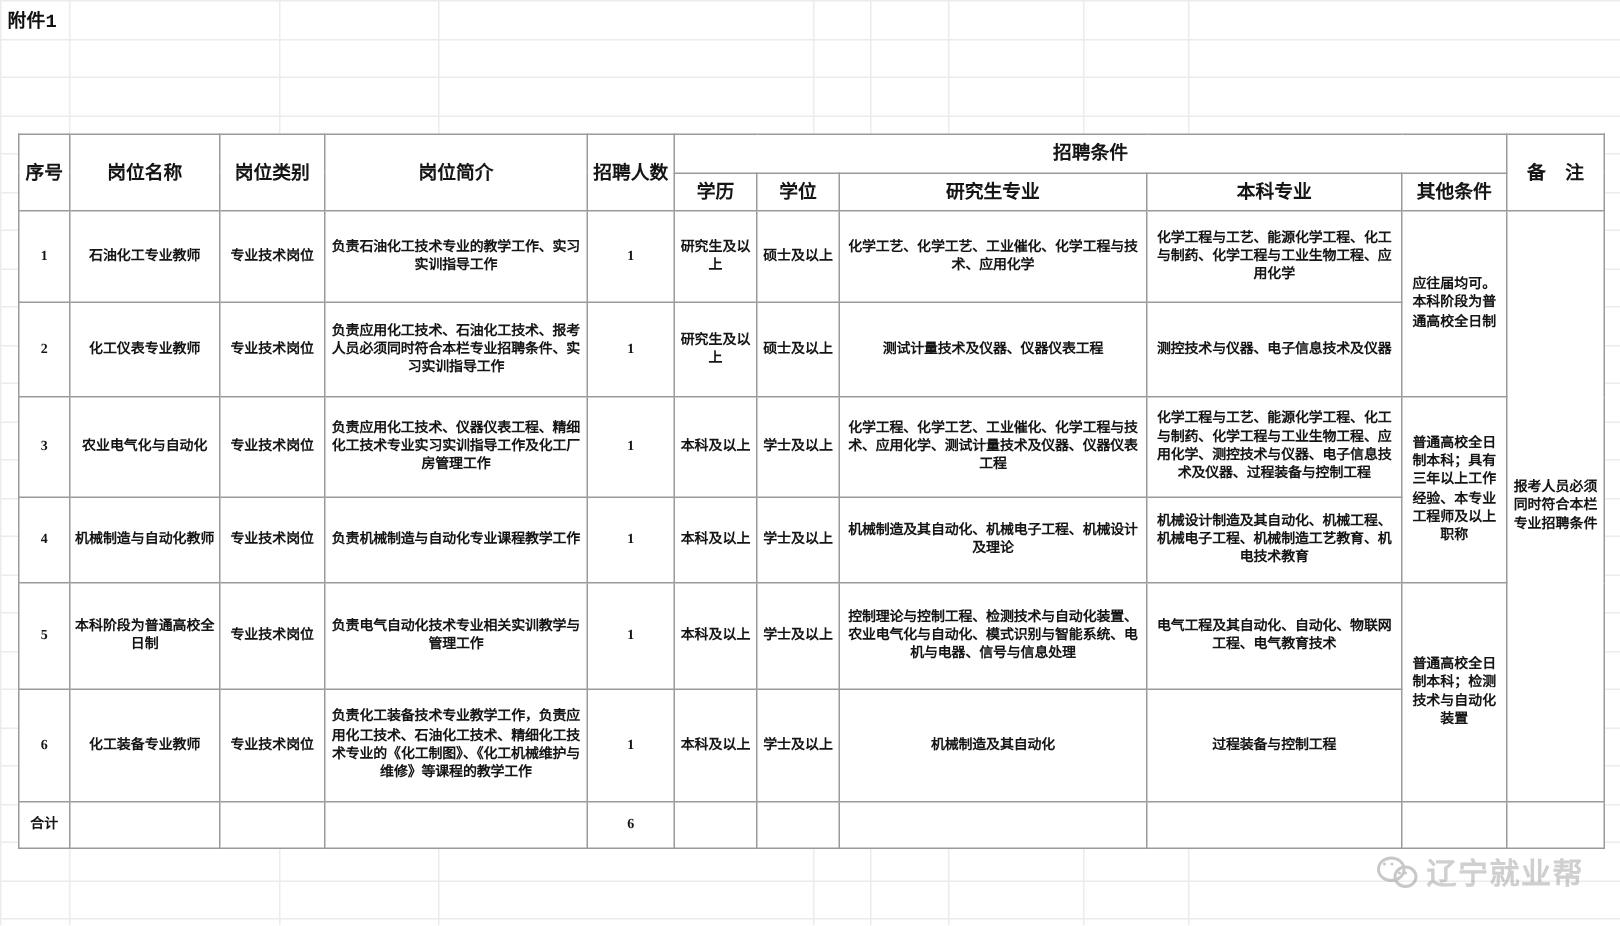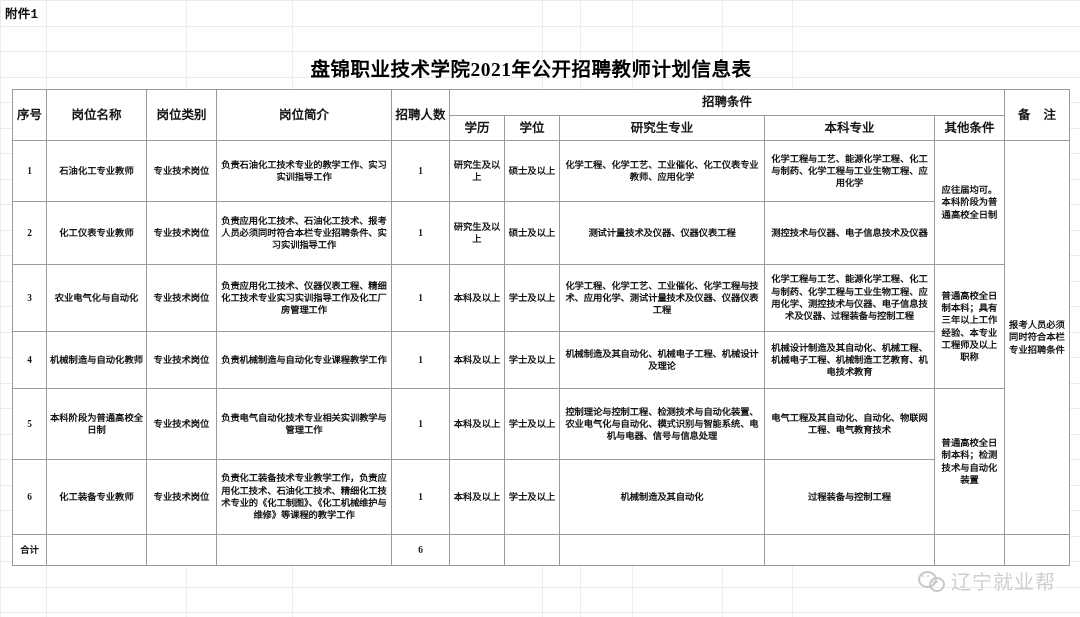--- a/index.html
+++ b/index.html
@@ -162,21 +162,21 @@
     border-radius: 50%;
     background: #7d7d7d;
   }
   #watermark .wm-logo .d1 { left: 4px; top: 6px; }
   #watermark .wm-logo .d2 { left: 9px; top: 6px; }
   #watermark .wm-logo .d3 { left: 14px; top: 12px; }
   #watermark .wm-logo .d4 { left: 18px; top: 12px; }
   #watermark .wm-text {
     font-family: "Liberation Sans", "DejaVu Sans", sans-serif;
     font-size: 20px;
-    font-weight: normal;
+    font-weight: bold;
     color: #8e8e8e;
     letter-spacing: 1px;
     white-space: nowrap;
   }
 </style>
 </head>
 <body>
 
 <div id="sheet-grid">
     <div class="grid-h" style="top: 0px;"></div>
@@ -212,21 +212,20 @@
     <div class="grid-v" style="left: 580px;"></div>
     <div class="grid-v" style="left: 632px;"></div>
     <div class="grid-v" style="left: 722px;"></div>
     <div class="grid-v" style="left: 792px;"></div>
   </div>
 
 <div id="page">
 
   <div id="attachment-label">附件1</div>
 
-  <div id="doc-title">盘锦职业技术学院2021年公开招聘教师计划信息表</div>
 
   <table id="plan-table">
     <colgroup>
       <col style="width:34px">
       <col style="width:100px">
       <col style="width:70px">
       <col style="width:175px">
       <col style="width:58px">
       <col style="width:55px">
       <col style="width:55px">
@@ -256,21 +255,21 @@
     <tbody>
 
       <tr class="r1">
         <td class="num-cell">1</td>
         <td>石油化工专业教师</td>
         <td>专业技术岗位</td>
         <td class="wide-text">负责石油化工技术专业的教学工作、实习实训指导工作</td>
         <td class="num-cell">1</td>
         <td>研究生及以上</td>
         <td>硕士及以上</td>
-        <td class="wide-text">化学工程、化学工艺、工业催化、化工仪表专业教师、应用化学</td>
+        <td class="wide-text">化学工艺、化学工艺、工业催化、化学工程与技术、应用化学</td>
         <td class="wide-text">化学工程与工艺、能源化学工程、化工与制药、化学工程与工业生物工程、应用化学</td>
         <td rowspan="2" class="small-text">应往届均可。本科阶段为普通高校全日制</td>
         <td rowspan="6" class="small-text">报考人员必须同时符合本栏专业招聘条件</td>
       </tr>
 
       <tr class="r2">
         <td class="num-cell">2</td>
         <td>化工仪表专业教师</td>
         <td>专业技术岗位</td>
         <td class="wide-text">负责应用化工技术、石油化工技术、报考人员必须同时符合本栏专业招聘条件、实习实训指导工作</td>

